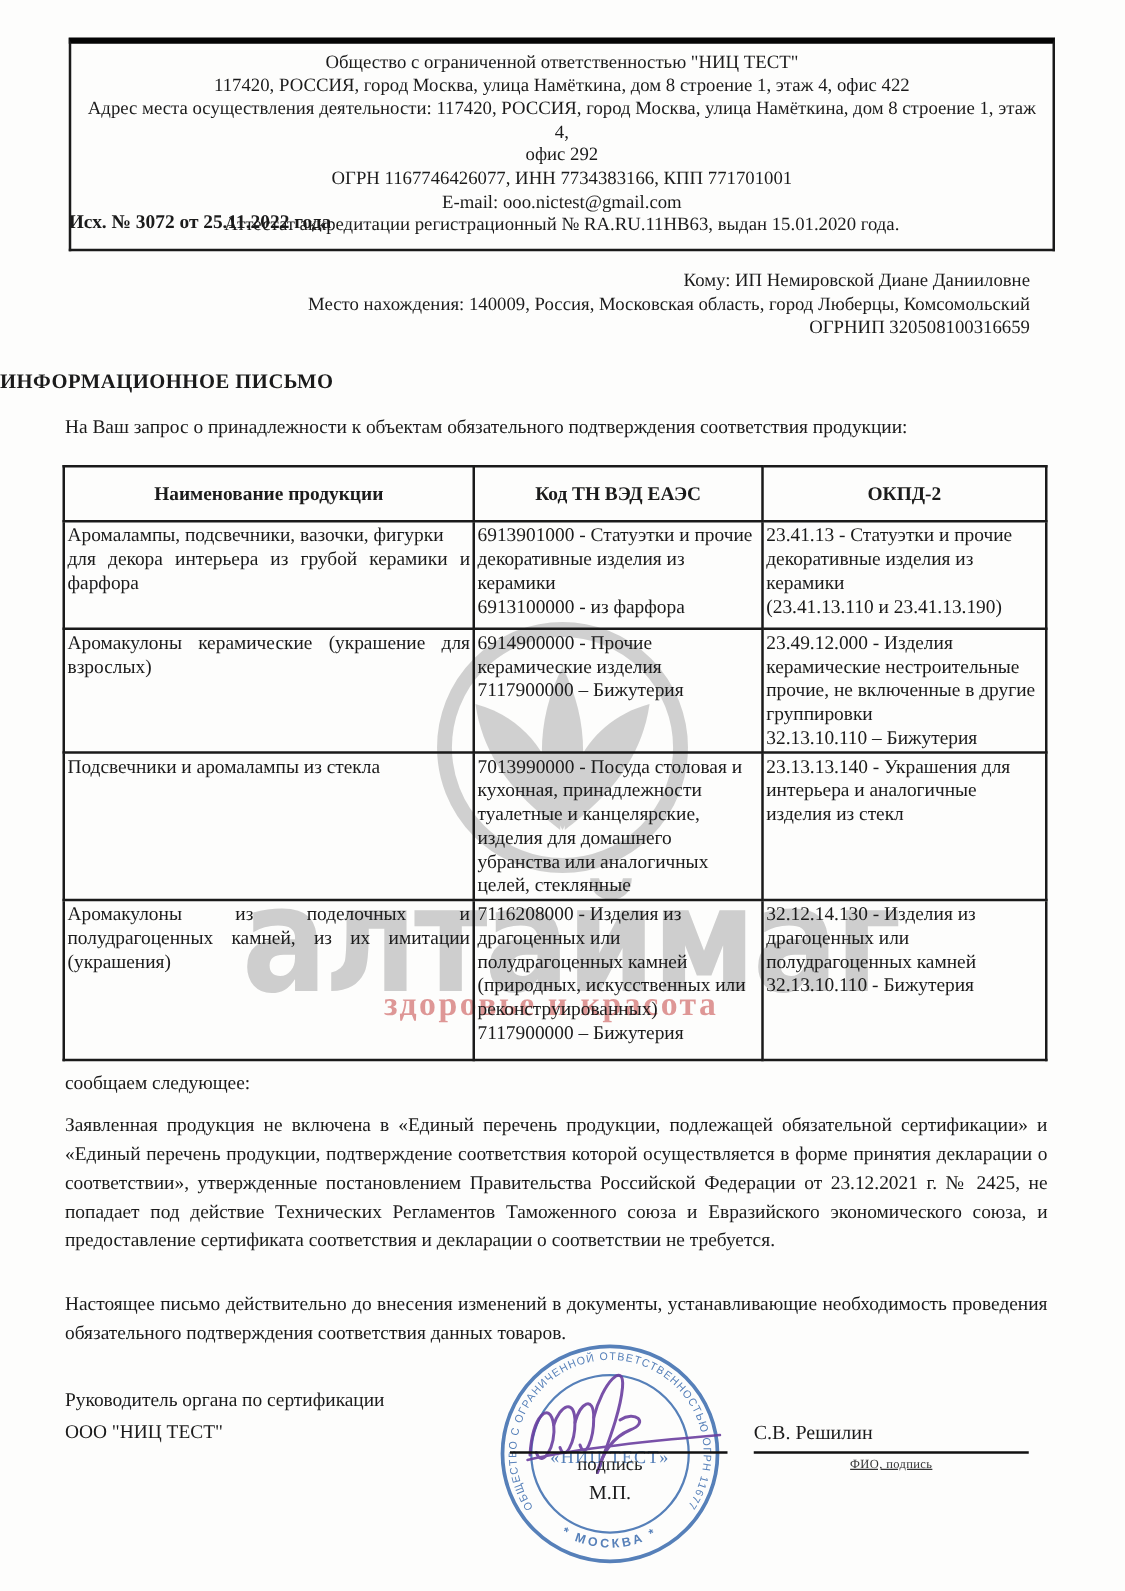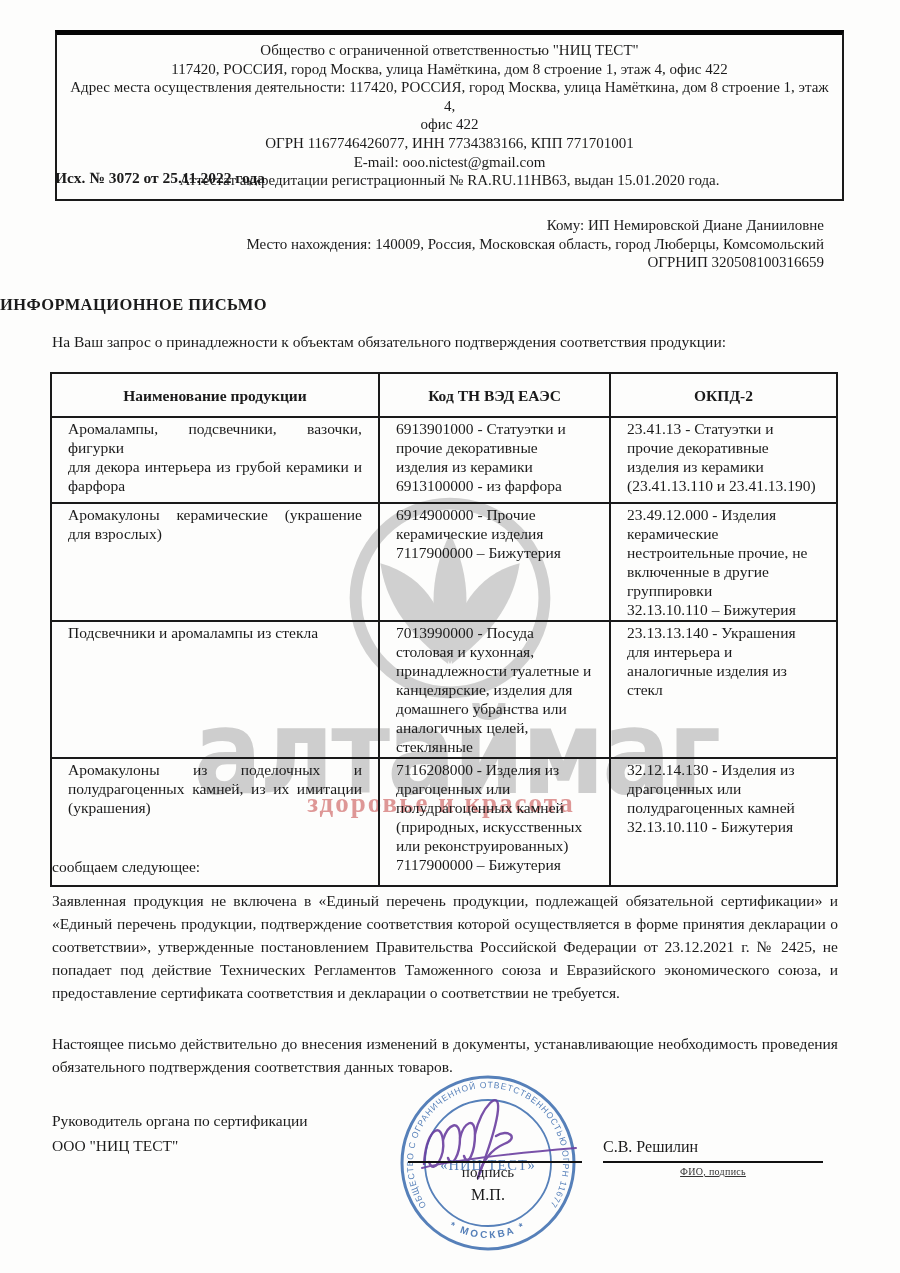--- a/index.html
+++ b/index.html
@@ -31,21 +31,21 @@
   .ref{position:absolute;left:55px;top:169px;font-weight:bold;font-size:15.5px;}
   .recipient{position:absolute;right:76px;top:216px;width:640px;text-align:right;font-size:15px;line-height:18.6px;}
   
   .title{position:absolute;left:0;top:295px;width:874px;text-align:left;font-weight:bold;font-size:16.5px;letter-spacing:.4px;}
   .intro{position:absolute;left:52px;top:333px;width:790px;font-size:15.5px;}
   
   table.products{
     position:absolute;left:50px;top:372px;width:786px;table-layout:fixed;
     border-collapse:collapse;font-size:15.5px;line-height:19px;
   }
-  table.products th,table.products td{border:2px solid #1a1a1a;padding:1px 16px;box-sizing:border-box;}
+  table.products th,table.products td{border:2px solid #1a1a1a;padding:1px 2px;box-sizing:border-box;}
   table.products th{font-weight:bold;vertical-align:middle;text-align:center;height:44px;font-size:15.5px;}
   table.products td{vertical-align:top;white-space:pre-line;}
   td.c-name{text-align:justify;margin-top:44px;}
   tr.r1{height:86px;} tr.r2{height:96px;} tr.r3{height:114px;} tr.r4{height:128px;}
   
   .p1{position:absolute;left:52px;top:858px;font-size:15.5px;}
   .p2{position:absolute;left:52px;top:889px;width:786px;font-size:15.5px;line-height:23px;text-align:justify;}
   .p3{position:absolute;left:52px;top:1032px;width:786px;font-size:15.5px;line-height:23px;text-align:justify;}
   
   .role1{position:absolute;left:52px;top:1112px;font-size:15.5px;}
@@ -72,21 +72,21 @@
   </svg>
   <div class="wm-word">алтаймаг</div>
   <div class="wm-sub">здоровье и красота</div>
 
   <div class="content">
 
     <div class="hdr-box">
       <div>Общество с ограниченной ответственностью "НИЦ ТЕСТ"</div>
       <div>117420, РОССИЯ, город Москва, улица Намёткина, дом 8 строение 1, этаж 4, офис 422</div>
       <div>Адрес места осуществления деятельности: 117420, РОССИЯ, город Москва, улица Намёткина, дом 8 строение 1, этаж 4,</div>
-      <div>офис 422</div>
+      <div>офис 292</div>
       <div>ОГРН 1167746426077, ИНН 7734383166, КПП 771701001</div>
       <div>E-mail: ooo.nictest@gmail.com</div>
       <div>Аттестат аккредитации регистрационный № RA.RU.11НВ63, выдан 15.01.2020 года.</div>
     </div>
 
     <div class="ref">Исх. № 3072 от 25.11.2022 года</div>
 
     <div class="recipient">
       <div>Кому: ИП Немировской Диане Данииловне</div>
       <div>Место нахождения: 140009, Россия, Московская область, город Люберцы, Комсомольский</div>

